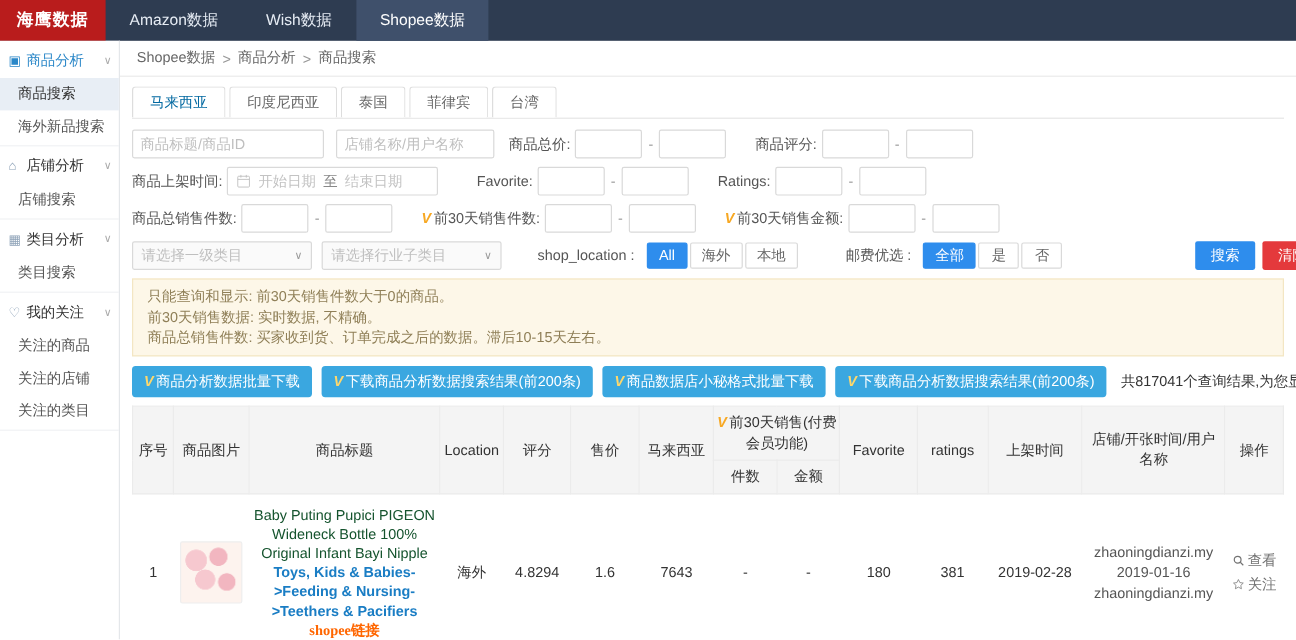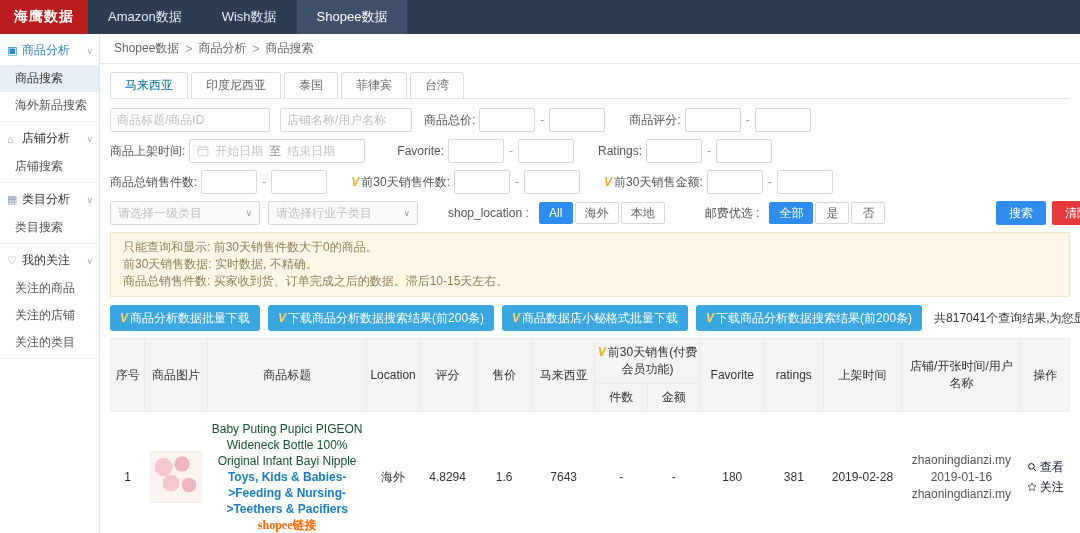--- a/index.html
+++ b/index.html
@@ -70,21 +70,21 @@
   .t1{color:#14532d;display:block;}
   .t2{color:#1a7dc4;font-weight:bold;display:block;cursor:pointer;}
   .t3{color:#f60;font-weight:bold;display:block;cursor:pointer;font-family:Liberation Serif, serif;}
   .pimg{width:52px;height:52px;margin:0 auto;border:1px solid #eee;border-radius:2px;}
   .img-1{background:
     radial-gradient(circle at 25% 30%, #f6c8cf 0 17%, transparent 18%),
     radial-gradient(circle at 62% 24%, #f2b6c0 0 15%, transparent 16%),
     radial-gradient(circle at 40% 62%, #f6c8cf 0 19%, transparent 20%),
     radial-gradient(circle at 76% 66%, #f2b6c0 0 14%, transparent 15%),#fdf3ee;}
   .shop-cell{line-height:17px;color:#555;}
-  .op-link{color:#0f172a;display:flex;align-items:center;justify-content:center;gap:3px;cursor:pointer;line-height:20px;}
+  .op-link{color:#737373;display:flex;align-items:center;justify-content:center;gap:3px;cursor:pointer;line-height:20px;}
 </style>
 </head>
 <body>
 
 <header class="navbar">
   <div class="logo">海鹰数据</div>
   <nav class="nav-items">
     <div class="nav-item">Amazon数据</div>
     <div class="nav-item">Wish数据</div>
     <div class="nav-item active">Shopee数据</div>

